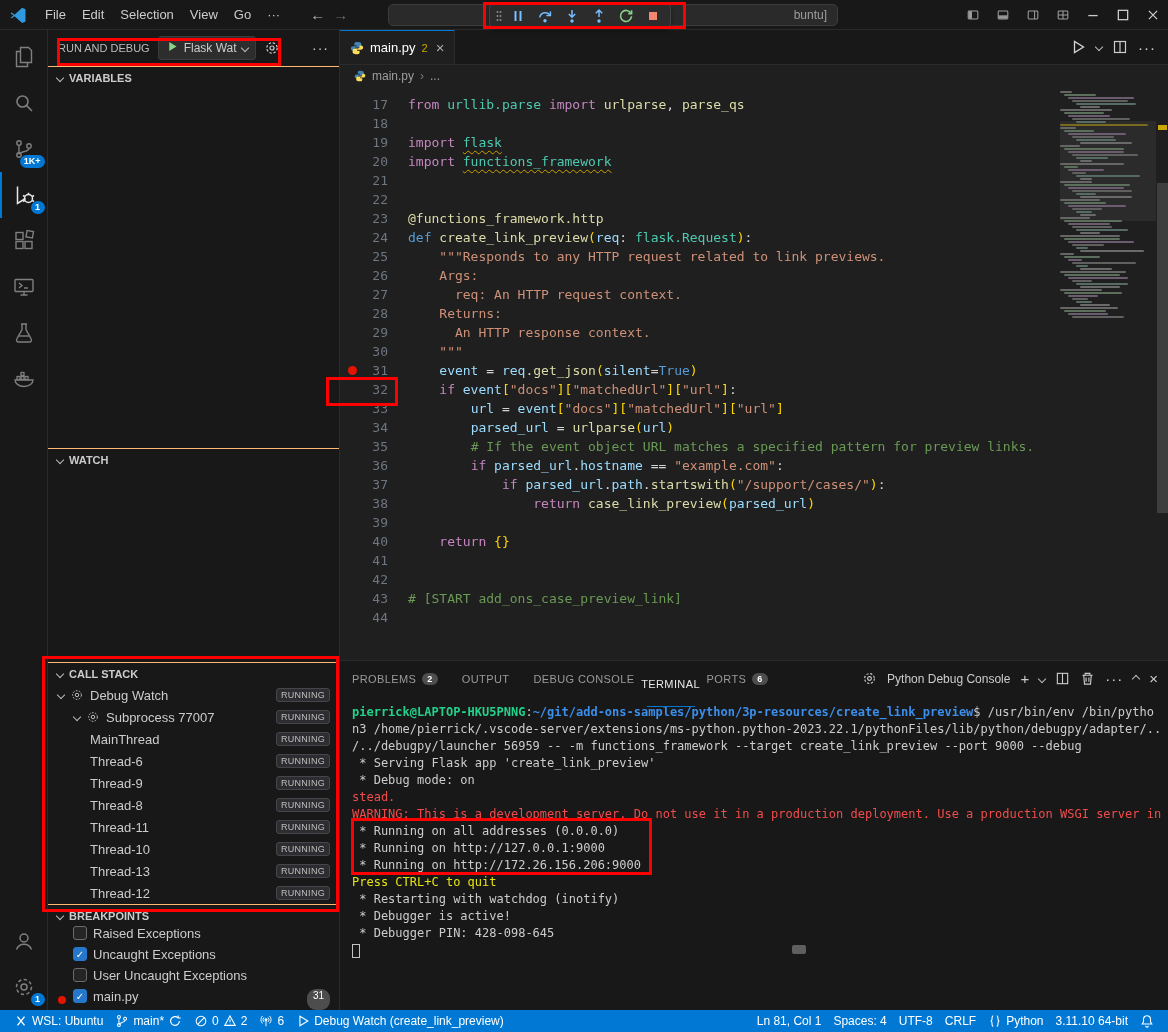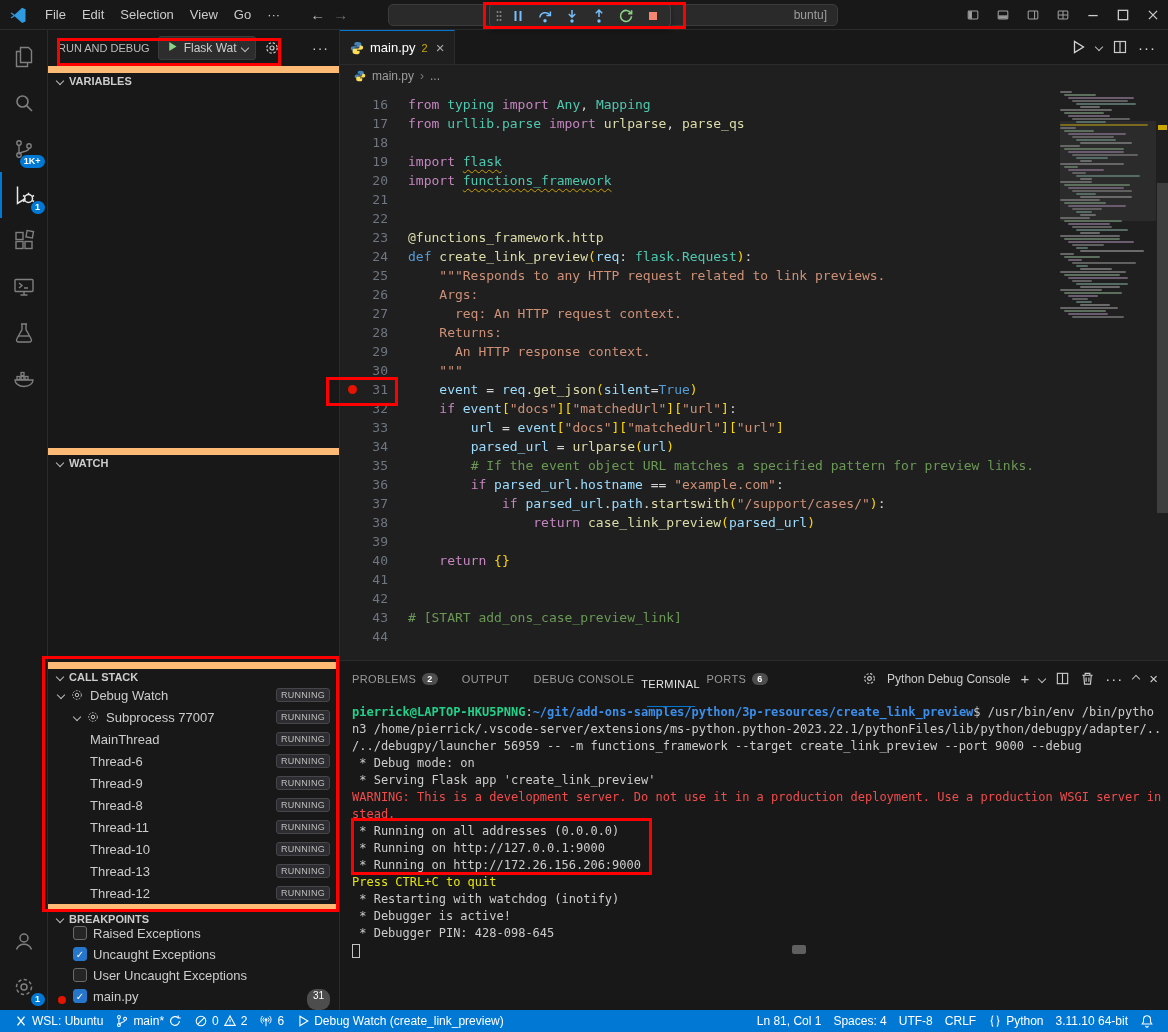--- a/index.html
+++ b/index.html
@@ -36,21 +36,21 @@
   .actspacer{flex:1}
 
   
   .sidebar{width:292px;background:#181818;border-right:1px solid #2b2b2b;display:flex;flex-direction:column;flex:none;overflow:hidden}
   .sbtop{height:36px;display:flex;align-items:center;padding:0 10px;gap:8px;flex:none}
   .sbtitle{font-size:11px;color:#bbb;white-space:nowrap}
   .cfg{height:24px;display:flex;align-items:center;gap:5px;background:#2d2d2d;border:1px solid #3c3c3c;border-radius:3px;padding:0 7px;font-size:12px;color:#ccc}
   .cfg svg{width:13px;height:13px}
   .sbicon svg{width:16px;height:16px;display:block}
   .sbmore{margin-left:auto;color:#ccc;font-size:14px;letter-spacing:1px}
-  .secth{height:22px;display:flex;align-items:center;gap:6px;padding:0 9px;font-size:11px;font-weight:700;color:#ccc;border-top:7px solid #fdba74;flex:none}
+  .secth{height:22px;display:flex;align-items:center;gap:6px;padding:0 9px;font-size:11px;font-weight:700;color:#ccc;border-top:1px solid #fdba74;flex:none}
   .sectbody.vars{flex:1}
   .sectbody.watch{height:192px;flex:none}
   .cslist{height:220px;flex:none;overflow:hidden}
   .csrow{display:flex;align-items:center;gap:6px;height:22px;font-size:13px;color:#ccc}
   .csrow .ic svg{width:14px;height:14px;display:block}
   .cslabel{flex:1;white-space:nowrap;overflow:hidden}
   .chip{font-size:9px;color:#bfbfbf;background:#2d2d31;border:1px solid #45454a;border-radius:3px;padding:1px 4px;margin-right:9px;letter-spacing:.3px;flex:none}
   .bplist{flex:none;overflow:hidden}
   .bprow{display:flex;gap:6px;height:21px;padding:0 9px;font-size:13px;color:#ccc}
   .bplead{width:10px;display:flex;align-items:center;justify-content:center;flex:none}
@@ -496,25 +496,20 @@
               <path d="M8 1C5 1 5 2.5 5 3.5V5h3v1H3.5C2 6 1 7 1 8.5S2 11 3.5 11H5V9.5C5 8 6 7.5 7.5 7.5h3C12 7.5 13 6.5 13 5V3.5C13 2 12 1 8 1z" fill="#4584b6"></path>
               <path d="M8 15c3 0 3-1.5 3-2.5V11H8v-1h4.5c1.5 0 2.5-1 2.5-2.5S14 5 12.5 5H11v1.5C11 8 10 8.5 8.5 8.5h-3C4 8.5 3 9.5 3 11v1.5C3 14 4 15 8 15z" fill="#ffde57"></path>
             </svg>
           </span>
         <span>main.py</span>
         <span class="bcsep">›</span>
         <span>...</span>
       </div>
       <div class="codewrap">
         <div class="code">
-            <div class="cl">
-              <span class="gbp"></span>
-              <span class="ln">16</span>
-              <span class="ct"><span class="tk-kw">from</span><span class="tk-d"> </span><span class="tk-ty">typing</span><span class="tk-d"> </span><span class="tk-kw">import</span><span class="tk-d"> </span><span class="tk-ty">Any</span><span class="tk-d">, </span><span class="tk-ty">Mapping</span></span>
-            </div>
             <div class="cl">
               <span class="gbp"></span>
               <span class="ln">17</span>
               <span class="ct"><span class="tk-kw">from</span><span class="tk-d"> </span><span class="tk-ty">urllib.parse</span><span class="tk-d"> </span><span class="tk-kw">import</span><span class="tk-d"> </span><span class="tk-fn">urlparse</span><span class="tk-d">, </span><span class="tk-fn">parse_qs</span></span>
             </div>
             <div class="cl">
               <span class="gbp"></span>
               <span class="ln">18</span>
               <span class="ct"></span>
             </div>
@@ -782,24 +777,24 @@
               </span>
             <span class="moredots">···</span>
             <span class="chev up"></span>
             <span class="pbtn">×</span>
           </div>
         </div>
         <div class="terminal">
             <div class="tl"><span class="tk-g">pierrick@LAPTOP-HKU5PNNG</span><span class="tk-w">:</span><span class="tk-b">~/git/add-ons-samples/python/3p-resources/create_link_preview</span><span class="tk-w">$ /usr/bin/env /bin/pytho</span></div>
             <div class="tl"><span class="tk-w">n3 /home/pierrick/.vscode-server/extensions/ms-python.python-2023.22.1/pythonFiles/lib/python/debugpy/adapter/..</span></div>
             <div class="tl"><span class="tk-w">/../debugpy/launcher 56959 -- -m functions_framework --target create_link_preview --port 9000 --debug</span></div>
+            <div class="tl"><span class="tk-w"> * Serving Flask app 'create_link_preview'</span></div>
             <div class="tl"><span class="tk-w"> * Debug mode: on</span></div>
-            <div class="tl"><span class="tk-w"> * Serving Flask app 'create_link_preview'</span></div>
+            <div class="tl"><span class="tk-r">stead.</span></div>
             <div class="tl"><span class="tk-r">WARNING: This is a development server. Do not use it in a production deployment. Use a production WSGI server in</span></div>
-            <div class="tl"><span class="tk-r">stead.</span></div>
             <div class="tl"><span class="tk-w"> * Running on all addresses (0.0.0.0)</span></div>
             <div class="tl"><span class="tk-w"> * Running on http://127.0.0.1:9000</span></div>
             <div class="tl"><span class="tk-w"> * Running on http://172.26.156.206:9000</span></div>
             <div class="tl"><span class="tk-y">Press CTRL+C to quit</span></div>
             <div class="tl"><span class="tk-w"> * Restarting with watchdog (inotify)</span></div>
             <div class="tl"><span class="tk-w"> * Debugger is active!</span></div>
             <div class="tl"><span class="tk-w"> * Debugger PIN: 428-098-645</span></div>
             <div class="tl"><span class="tcursor"></span></div>
           </div>
         <div class="scrollblob"></div>

